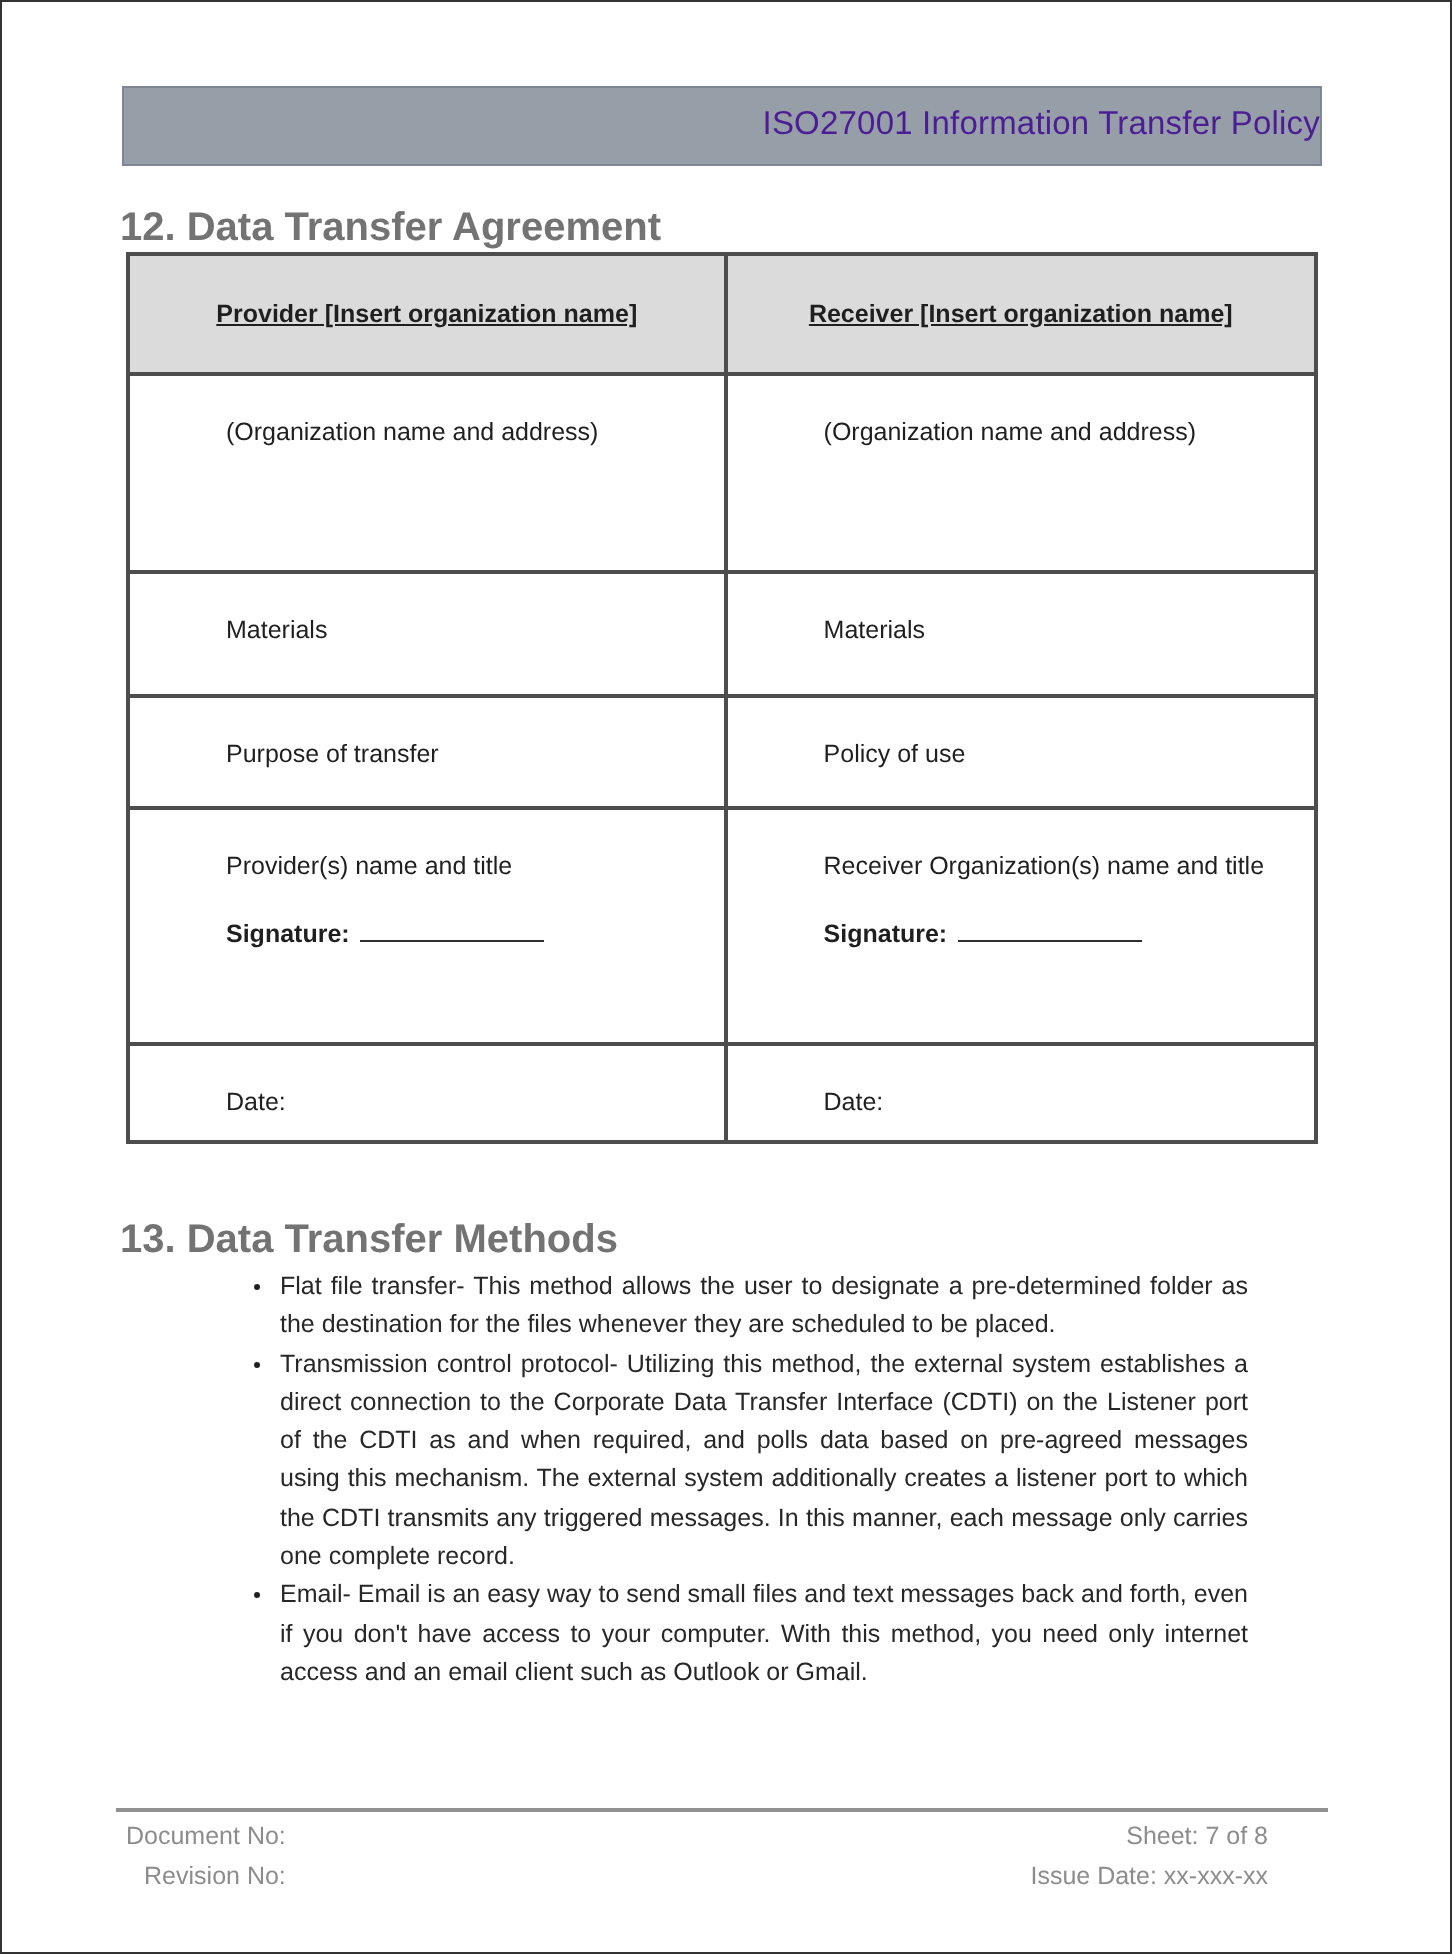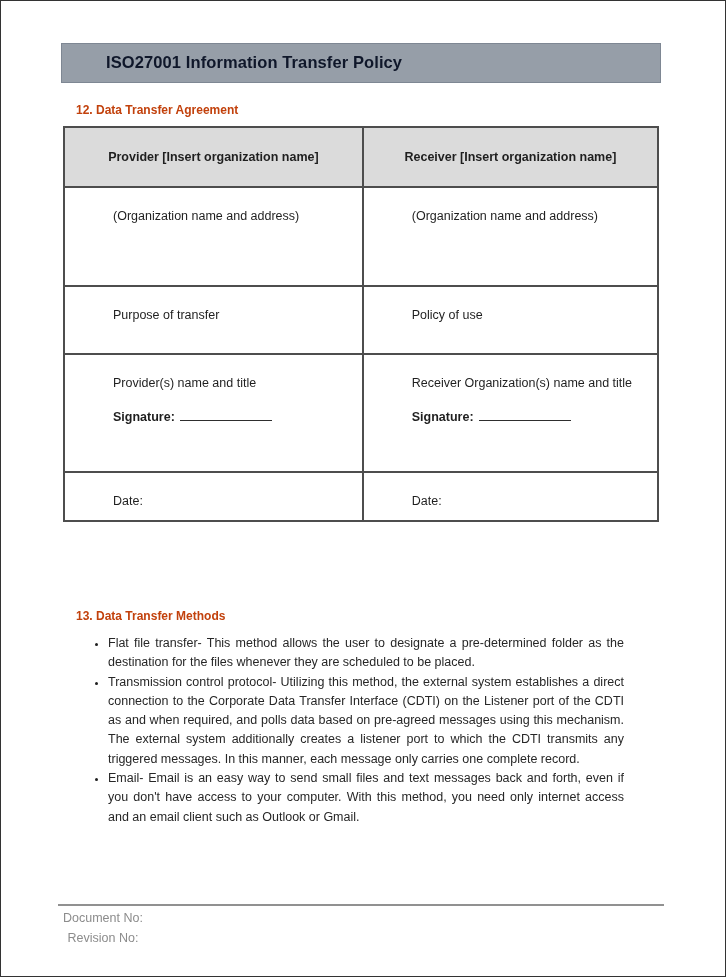--- a/index.html
+++ b/index.html
@@ -19,63 +19,62 @@
   
   .banner {
     position: absolute; left: 60px; top: 42px;
     width: 600px; height: 40px;
     background: #969ea8;
     border: 1px solid #7e8793;
   }
   .banner-title {
     display: block; width: 100%;
     line-height: 37px;
-    text-align: left; text-indent: 44px;
-    color: #0f172a; font-weight: bold; font-size: 16.5px;
+    text-align: right; text-indent: 44px;
+    color: #4c1d95; font-weight: normal; font-size: 16.5px;
     letter-spacing: 0.1px;
     white-space: nowrap;
   }
 
   
   .sec-heading {
     position: absolute; left: 59px;
-    font-size: 12px; font-weight: bold; color: #c2410c;
+    font-size: 20px; font-weight: bold; color: #737373;
     white-space: nowrap;
-    margin-left: 16px;
   }
   .sec-heading.h12 { top: 102px; }
   .sec-heading.h13 { top: 608px; }
 
   
   table.agreement {
     position: absolute; left: 62px; top: 125px;
     width: 596px;
     border-collapse: collapse;
     table-layout: fixed;
   }
   table.agreement th, table.agreement td {
     border: 2px solid #4d4d4d;
     font-size: 12.5px;
     color: #1f1f1f;
   }
   table.agreement th {
     background: #dbdbdb;
     height: 60px;
     font-weight: bold;
-    text-align: center; vertical-align: middle;
+    text-align: center; vertical-align: middle; text-decoration: underline;
   }
   table.agreement td {
     vertical-align: top;
     text-align: left;
     padding: 21px 12px 12px 48px;
     margin-left: 40px;
   }
   tr.row-org td      { height: 99px; }
   tr.row-materials td{ height: 62px; }
-  tr.row-purpose td  { height: 68px; }
+  tr.row-purpose td  { height: 56px; }
   tr.row-sign td     { height: 118px; }
   tr.row-date td     { height: 44px; }
   .sign-line2 { margin-top: 20px; font-weight: bold; }
   .sig-underline {
     display: inline-block;
     width: 92px; height: 11px;
     border-bottom: 1.5px solid #2e2e2e;
     margin-left: 5px;
   }
 
@@ -83,33 +82,34 @@
   ul.methods {
     position: absolute; left: 89px; top: 633px;
     width: 534px;
     list-style: disc outside;
     padding-left: 18px;
   }
   ul.methods li {
     font-size: 12.5px; line-height: 19.3px;
     color: #272727;
     text-align: justify;
+    margin-left: 32px;
   }
   ul.methods li::marker { font-size: 11px; color: #1f1f1f; }
 
   
   .footer-rule {
     position: absolute; left: 57px; top: 903px;
     width: 606px; height: 2px;
     background: #919191;
   }
   .footer-left {
     position: absolute; left: 62px; top: 908px;
     font-size: 12.5px; line-height: 19.5px;
-    color: #8c8c8c; text-align: center;
+    color: #8c8c8c; text-align: right;
   }
   .footer-right {
     position: absolute; right: 91px; top: 908px;
     font-size: 12.5px; line-height: 19.5px;
     color: #8c8c8c; text-align: right;
   }
 </style>
 </head>
 <body>
 
@@ -127,20 +127,24 @@
       <col style="width:49.7%">
     </colgroup>
     <tbody>
       <tr class="row-header">
         <th>Provider [Insert organization name]</th>
         <th>Receiver [Insert organization name]</th>
       </tr>
       <tr class="row-org">
         <td>(Organization name and address)</td>
         <td>(Organization name and address)</td>
+      </tr>
+      <tr class="row-materials">
+        <td>Materials</td>
+        <td>Materials</td>
       </tr>
       <tr class="row-purpose">
         <td>Purpose of transfer</td>
         <td>Policy of use</td>
       </tr>
       <tr class="row-sign">
         <td>
           <div>Provider(s) name and title</div>
           <div class="sign-line2">
             <span>Signature:</span><span class="sig-underline"></span>
@@ -166,14 +170,18 @@
     <li>Flat file transfer- This method allows the user to designate a pre-determined folder as the destination for the files whenever they are scheduled to be placed.</li>
     <li>Transmission control protocol- Utilizing this method, the external system establishes a direct connection to the Corporate Data Transfer Interface (CDTI) on the Listener port of the CDTI as and when required, and polls data based on pre-agreed messages using this mechanism. The external system additionally creates a listener port to which the CDTI transmits any triggered messages. In this manner, each message only carries one complete record.</li>
     <li>Email- Email is an easy way to send small files and text messages back and forth, even if you don't have access to your computer. With this method, you need only internet access and an email client such as Outlook or Gmail.</li>
   </ul>
 
   <div class="footer-rule"></div>
   <div class="footer-left">
     <div>Document No:</div>
     <div>Revision No:</div>
   </div>
+  <div class="footer-right">
+    <div>Sheet: 7 of 8</div>
+    <div>Issue Date: xx-xxx-xx</div>
+  </div>
 
 </div>
 
 </body></html>

